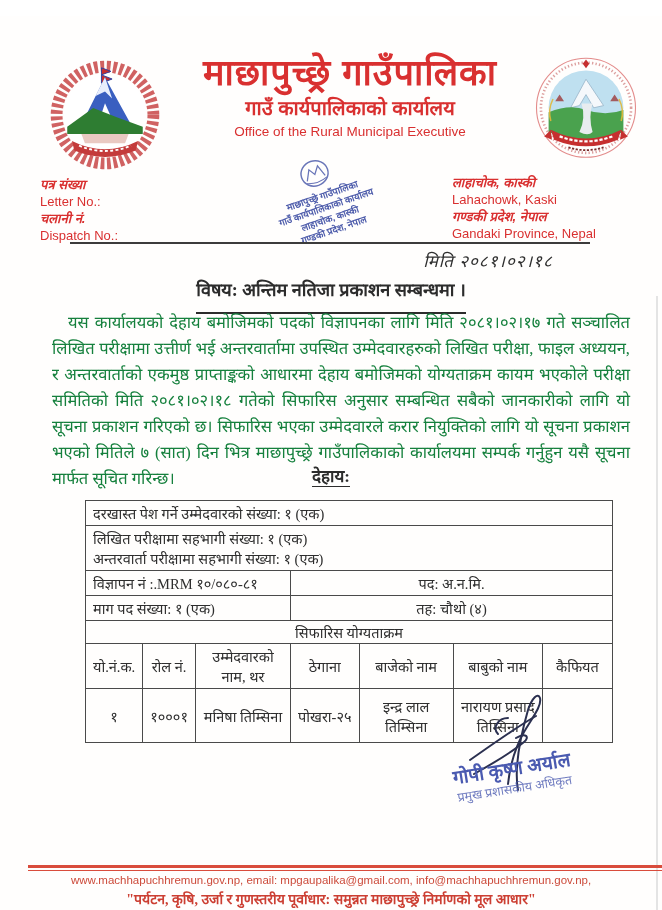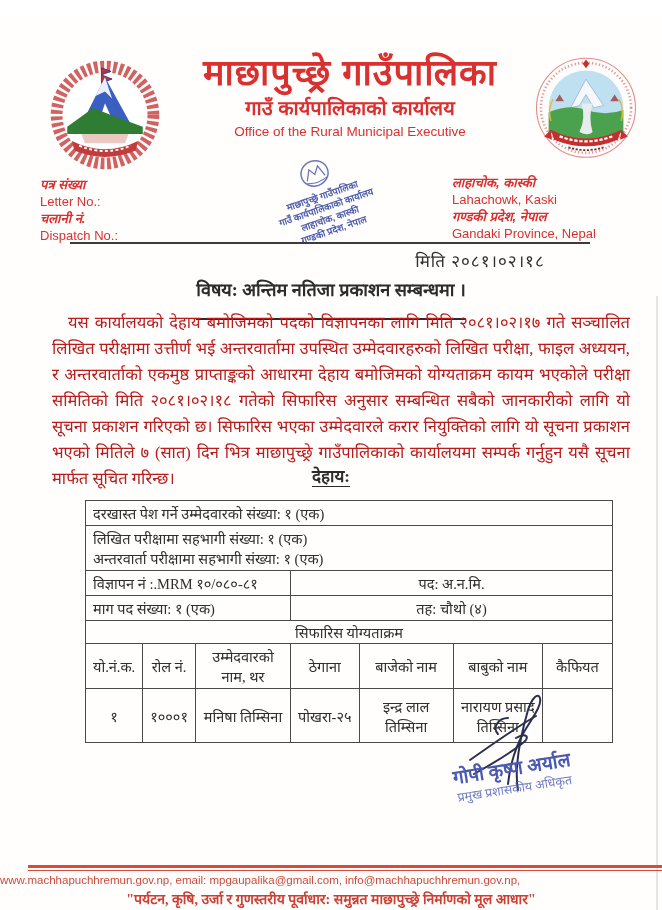--- a/index.html
+++ b/index.html
@@ -25,28 +25,28 @@
   .dev-b { font-weight:bold;font-style:italic; }
 
   .center-stamp {
     position:absolute; left:238px; top:142px; width:170px; text-align:center;
     transform:rotate(-19deg); color:#4050a5; opacity:.92;
     font-family:"Liberation Serif", serif;
   }
   .center-stamp .st-line { font-size:9.5px; line-height:12px; font-weight:bold; white-space:nowrap; }
 
   .hr-line { position:absolute; left:70px; top:226px; width:520px; height:2px; background:#3c3c3c; }
-  .date-line { position:absolute; left:384px; top:233px; width:192px; text-align:center; font-size:17px; color:#2f2f2f; letter-spacing:1px; }
+  .date-line { position:absolute; left:392px; top:233px; width:192px; text-align:center; font-size:17px; color:#2f2f2f; letter-spacing:1px;font-style:italic; }
 
   
   .subject { position:absolute; left:0; top:261px; width:100%; text-align:center; font-size:18px; font-weight:bold; color:#2c2c2c; }
-  .subject span { border-bottom:2px solid #2c2c2c; padding-bottom:18px; }
+  .subject span { border-bottom:2px solid #2c2c2c; padding-bottom:12px; }
   .body-text {
     position:absolute; left:52px; top:294px; width:578px;
-    font-size:16.5px; line-height:26px; text-align:justify; color:#b91c1c; text-indent:16px;
+    font-size:16.5px; line-height:26px; text-align:justify; color:#15803d; text-indent:16px;
   }
   .dehaya { position:absolute; left:0; top:448px; width:100%; text-align:center; font-size:17px; font-weight:bold; color:#2c2c2c; }
   .dehaya span { border-bottom:1.5px solid #2c2c2c; }
 
   
   .table-wrap { position:absolute; left:85px; top:484px; width:528px; }
   table { border-collapse:collapse; width:100%; font-size:14.5px; color:#2e2e2e; }
   td, th { border:1px solid #4a4a4a; padding:2px 7px; vertical-align:middle; font-weight:normal; }
   .tr-a td { height:24px; }
   .tr-b td { height:26px; }
@@ -62,21 +62,21 @@
   .sig-stamp {
     position:absolute; left:418px; top:742px; width:190px; text-align:center;
     transform:rotate(-9deg); color:#4a5ab0;
   }
   .sig-name  { font-size:19px; font-weight:bold; line-height:22px; white-space:nowrap; }
   .sig-title { font-size:12.5px; line-height:18px; opacity:.8; white-space:nowrap; }
 
   
   .footer-rule  { position:absolute; left:28px; top:849px; width:634px; height:3px; background:#d94c3c; }
   .footer-rule2 { position:absolute; left:28px; top:854px; width:634px; height:1px; background:#d94c3c; }
-  .footer-l1 { position:absolute; left:0; top:858px; width:100%; color:#cc4a3a; font-size:11.5px; font-family:"Liberation Sans", sans-serif; }
+  .footer-l1 { position:absolute; left:0; top:858px; width:100%; text-align:center; color:#cc4a3a; font-size:11.5px; font-family:"Liberation Sans", sans-serif; }
   .footer-l2 { position:absolute; left:0; top:873px; width:100%; text-align:center; color:#cc3f33; font-size:14px; font-weight:bold; }
 </style>
 </head>
 <body>
 
 <div class="page">
   <div class="scan-edge"></div>
 
   <div class="logo-left">
     <svg viewBox="0 0 100 100" width="118" height="118">

